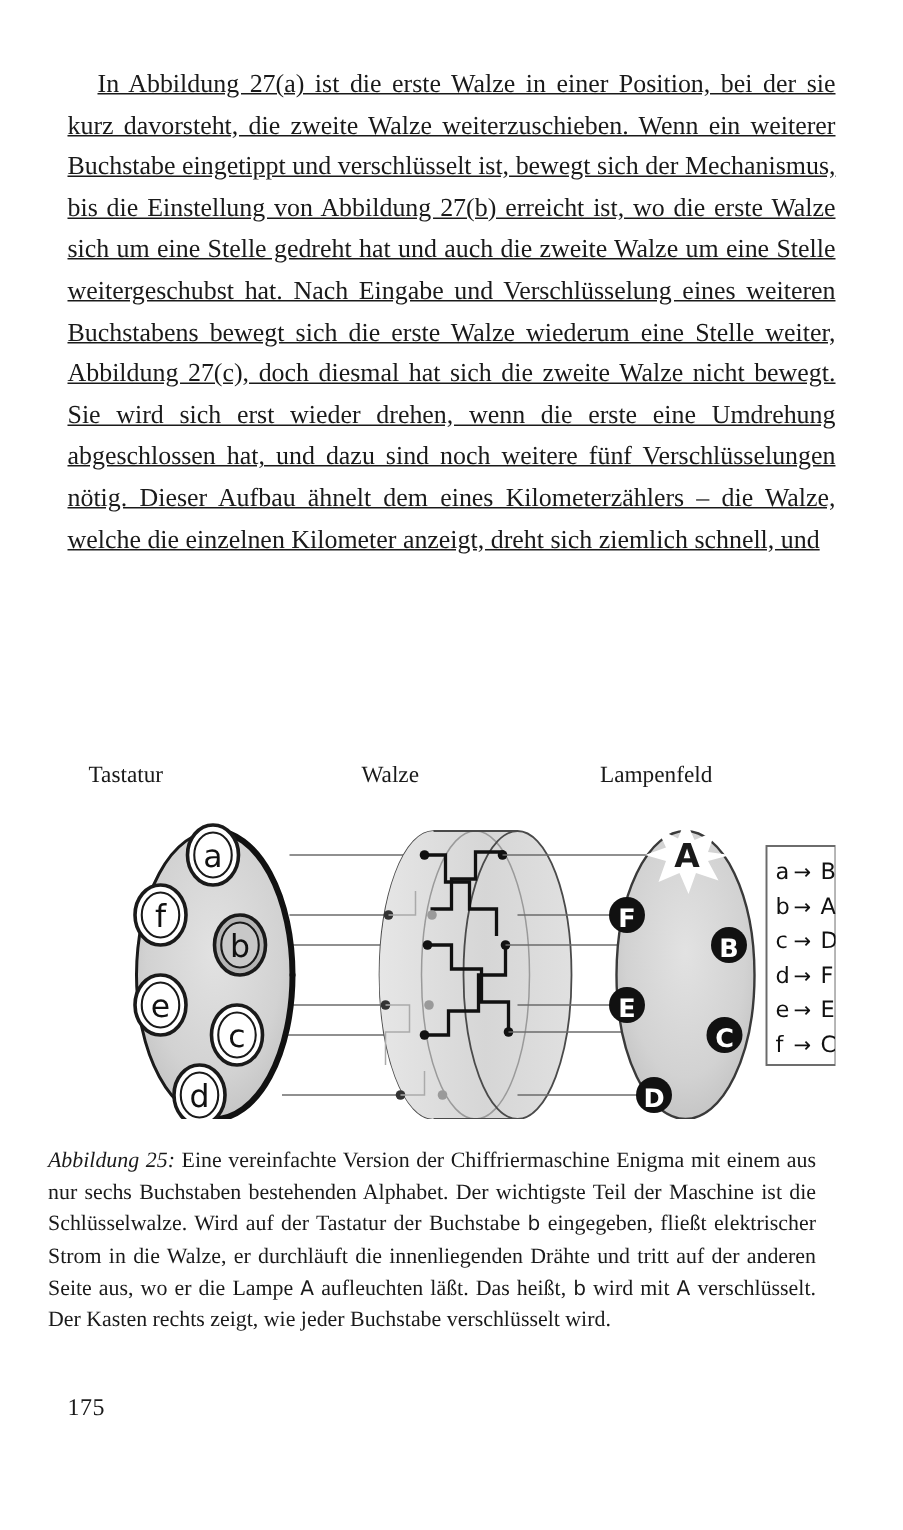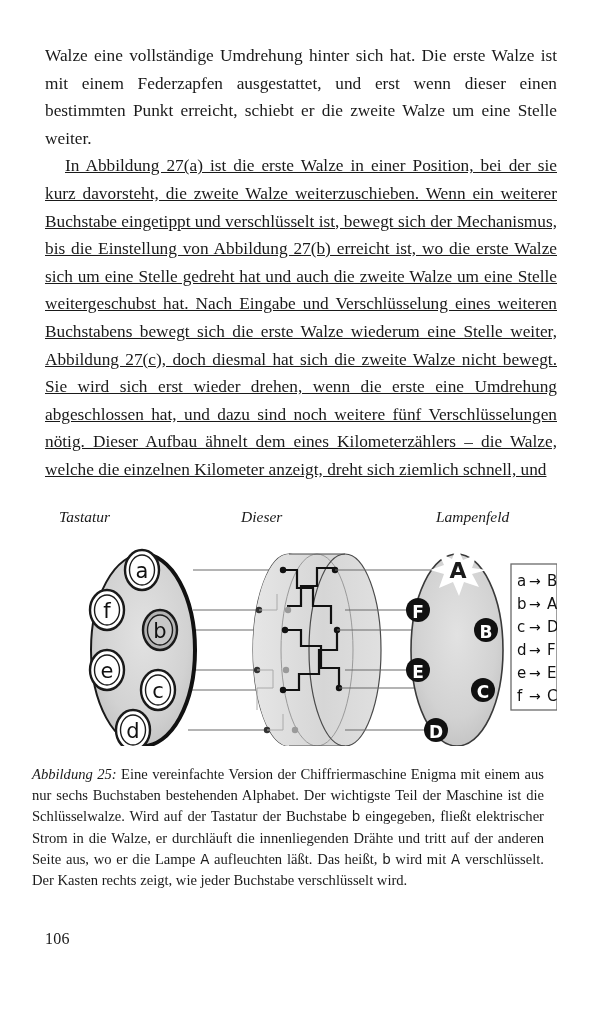--- a/index.html
+++ b/index.html
@@ -50,25 +50,24 @@
     left: 45px;
     top: 500px;
     width: 512px;
     height: 250px;
   }
   .fig-label {
     position: absolute;
     font-size: 15.5px;
     line-height: 18px;
     white-space: nowrap;
-    font-style: italic;
   }
   .fig-label.l-tastatur { left: 14px;  top: 8px; }
   .fig-label.l-walze    { left: 196px; top: 8px; }
-  .fig-label.l-lampen   { left: 355px; top: 8px; margin-left: 36px; }
+  .fig-label.l-lampen   { left: 355px; top: 8px; }
 
   .fig-svg {
     position: absolute;
     left: 0;
     top: 28px;
   }
 
   
   .caption {
     position: absolute;
@@ -95,28 +94,27 @@
     font-size: 16px;
     letter-spacing: .3px;
   }
 </style>
 </head>
 <body>
 
 <div class="page">
 
   <div class="bodytext">
-    <p>Walze eine vollständige Umdrehung hinter sich hat. Die erste Walze ist mit einem Federzapfen ausgestattet, und erst wenn dieser einen bestimmten Punkt erreicht, schiebt er die zweite Walze um eine Stelle weiter.</p>
     <p class="indent">In Abbildung 27(a) ist die erste Walze in einer Position, bei der sie kurz davorsteht, die zweite Walze weiterzuschieben. Wenn ein weiterer Buchstabe eingetippt und verschlüsselt ist, bewegt sich der Mechanismus, bis die Einstellung von Abbildung 27(b) erreicht ist, wo die erste Walze sich um eine Stelle gedreht hat und auch die zweite Walze um eine Stelle weitergeschubst hat. Nach Eingabe und Verschlüsselung eines weiteren Buchstabens bewegt sich die erste Walze wiederum eine Stelle weiter, Abbildung 27(c), doch diesmal hat sich die zweite Walze nicht bewegt. Sie wird sich erst wieder drehen, wenn die erste eine Umdrehung abgeschlossen hat, und dazu sind noch weitere fünf Verschlüsselungen nötig. Dieser Aufbau ähnelt dem eines Kilometerzählers – die Walze, welche die einzelnen Kilometer anzeigt, dreht sich ziemlich schnell, und</p>
   </div>
 
   <div class="figure">
 
     <div class="fig-label l-tastatur">Tastatur</div>
-    <div class="fig-label l-walze">Dieser</div>
+    <div class="fig-label l-walze">Walze</div>
     <div class="fig-label l-lampen">Lampenfeld</div>
 
     <svg class="fig-svg" width="512" height="218" viewBox="0 0 512 218">
 
       <defs>
         <radialGradient id="discShade" cx="50%" cy="42%" r="62%">
           <stop offset="0%" stop-color="#e2e2e2"></stop>
           <stop offset="70%" stop-color="#d2d2d2"></stop>
           <stop offset="100%" stop-color="#c2c2c2"></stop>
         </radialGradient>
@@ -297,15 +295,15 @@
           <text x="484" y="173" font-family="DejaVu Sans, Liberation Sans, sans-serif" font-size="14" fill="#111111">→</text>
           <text x="502" y="173" font-family="DejaVu Sans, Liberation Sans, sans-serif" font-size="15" fill="#111111">C</text>
         </g>
       </g>
 
     </svg>
   </div>
 
   <div class="caption"><span class="capnum">Abbildung 25:</span><span> Eine vereinfachte Version der Chiffriermaschine Enigma mit einem aus nur sechs Buchstaben bestehenden Alphabet. Der wichtigste Teil der Maschine ist die Schlüsselwalze. Wird auf der Tastatur der Buchstabe </span><span class="mono-letter">b</span><span> eingegeben, fließt elektrischer Strom in die Walze, er durchläuft die innenliegenden Drähte und tritt auf der anderen Seite aus, wo er die Lampe </span><span class="mono-letter">A</span><span> aufleuchten läßt. Das heißt, </span><span class="mono-letter">b</span><span> wird mit </span><span class="mono-letter">A</span><span> verschlüsselt. Der Kasten rechts zeigt, wie jeder Buchstabe verschlüsselt wird.</span></div>
 
-  <div class="folio">106</div>
+  <div class="folio">175</div>
 
 </div>
 
 </body></html>

